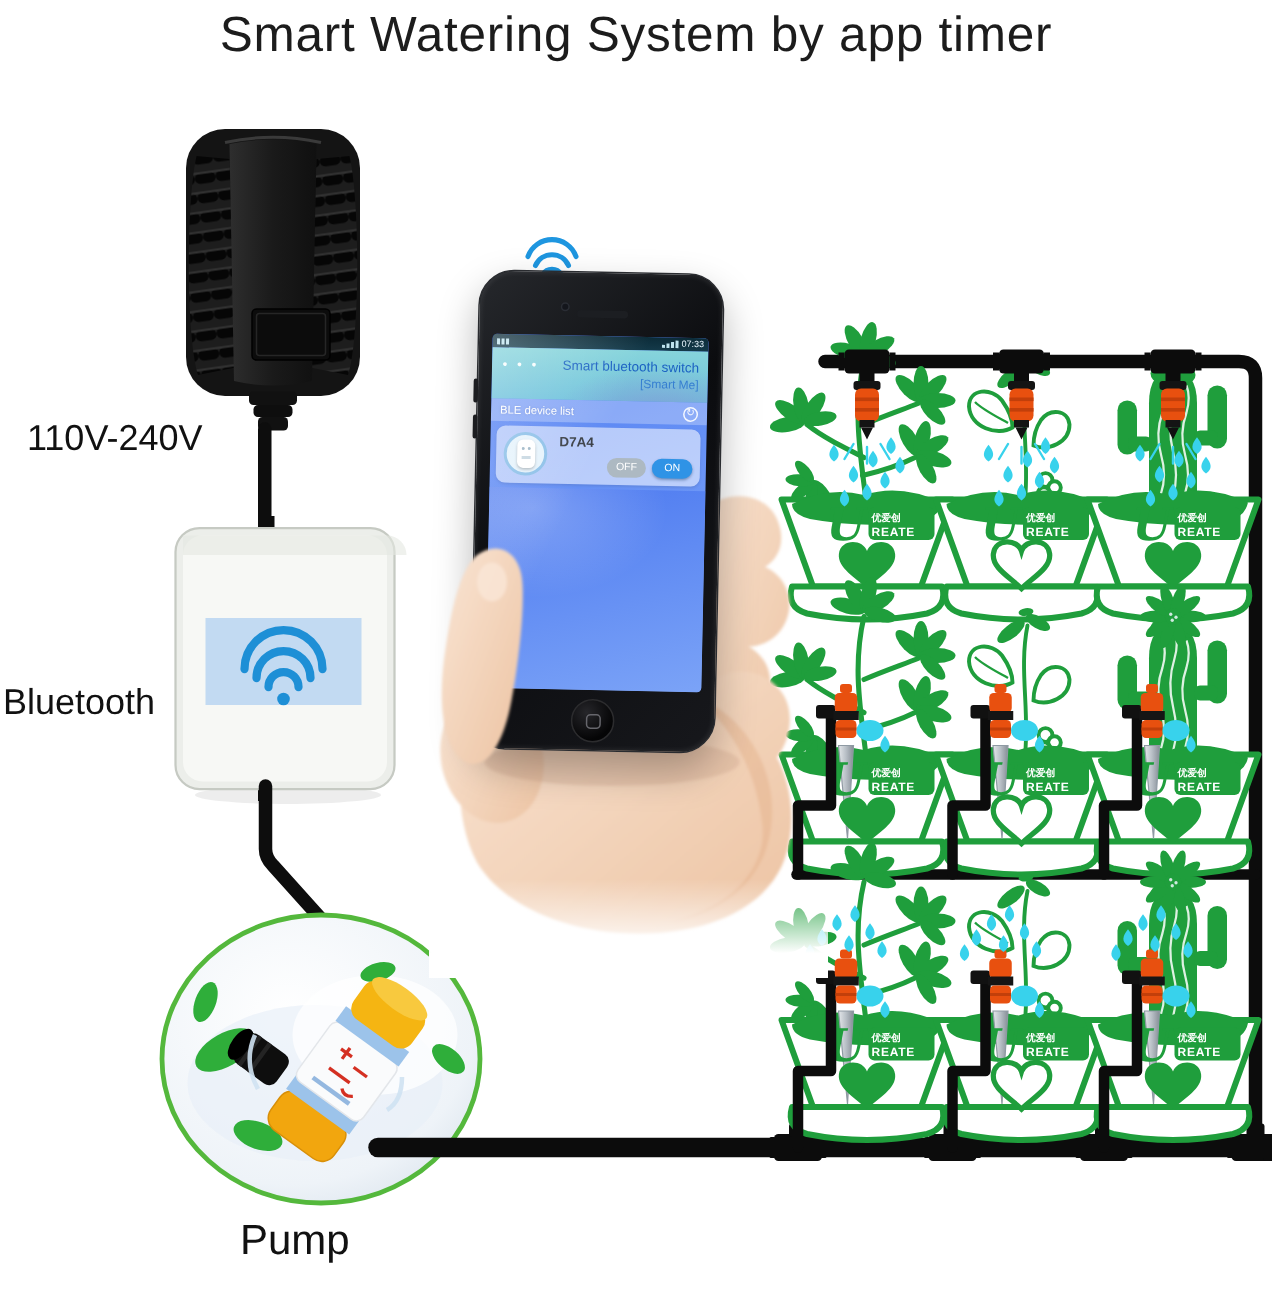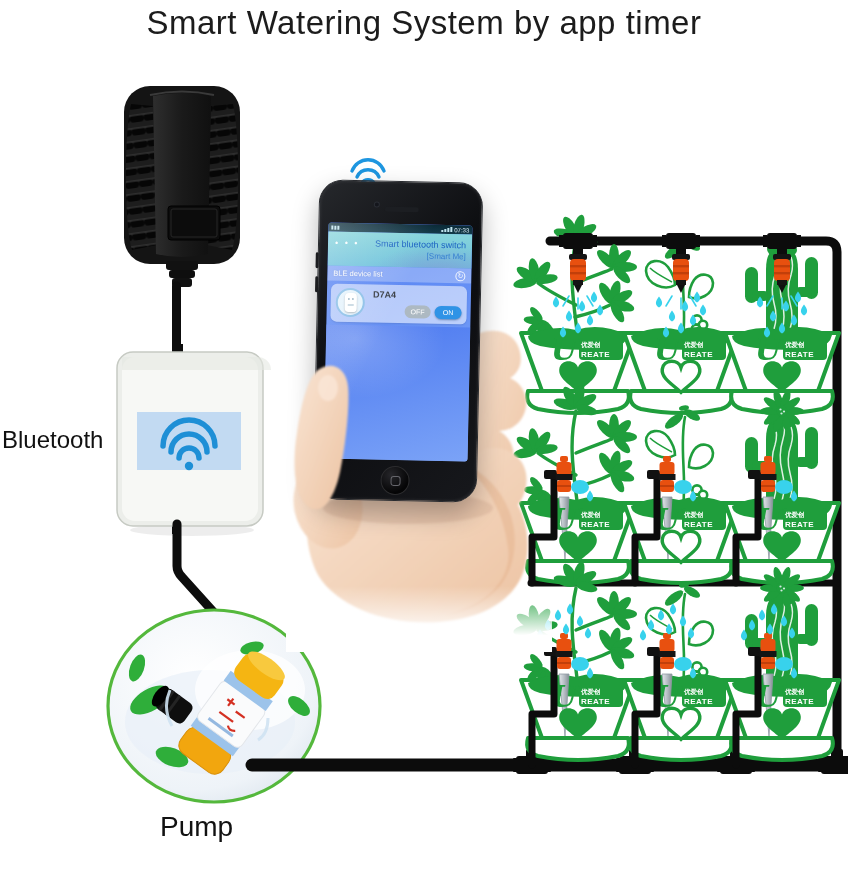--- a/index.html
+++ b/index.html
@@ -6,21 +6,21 @@
     --green:#1f9e3c; --cyan:#38d2ec; --tube:#0c0c0c; --orange:#e8500f;
     --wifi:#1e8fd6; --accent:#2f93e6;
   }
   *{margin:0;padding:0;box-sizing:border-box}
   body{background:#fff;font-family:"Liberation Sans",sans-serif}
   .canvas{position:relative;width:848px;height:872px;background:#fff;overflow:hidden}
   .title{position:absolute;top:4px;left:0;width:100%;text-align:center;
          font-size:33px;color:#1c1c1c;letter-spacing:.5px}
   .lbl{position:absolute;color:#111}
   .lbl-power{left:18px;top:279px;font-size:24px}
-  .lbl-bt{left:2px;top:426px;font-size:24px}
+  .lbl-bt{left:2px;top:455px;font-size:24px}
   .lbl-pump{left:160px;top:811px;font-size:28px}
   #scene{position:absolute;left:0;top:0;z-index:1}
 
   
   .stemS{stroke:var(--green);stroke-width:3.4;fill:none;stroke-linecap:round}
   .stemT{stroke:var(--green);stroke-width:2.6;fill:none;stroke-linecap:round}
   .leafFill{fill:var(--green)}
   .leafO{fill:#fff;stroke:var(--green);stroke-width:2.6}
   .veinO{fill:none;stroke:var(--green);stroke-width:1.6}
   .cact{fill:var(--green)}
@@ -479,20 +479,21 @@
         <path d="M468,340 C485,326 510,328 518,346 C524,360 520,372 510,378 C524,384 530,400 524,414 C519,426 508,431 499,431 C512,438 517,453 511,466 C505,479 492,483 482,480 C492,489 494,503 487,513 C478,525 462,524 455,516 L452,360 Z"></path>
         <path d="M316,470 C304,500 302,545 318,575 C338,608 390,626 440,622 C488,618 520,596 526,562 C530,540 526,520 518,505 C528,492 530,472 520,460 C510,448 495,445 483,450 L470,456 C420,430 360,430 336,446 Z"></path>
         <ellipse transform="translate(328,505) rotate(-12)" rx="34" ry="44"></ellipse>
       </g>
       <ellipse cx="408" cy="508" rx="85" ry="16" fill="#caa189" opacity=".32"></ellipse>
       <path d="M460,462 C505,480 522,525 512,562 C505,590 478,610 446,615 C492,604 512,575 508,548 C504,515 488,482 460,462 Z" fill="#e2ac85" opacity=".4"></path>
     </g>
     <rect x="286" y="586" width="266" height="66" fill="url(#fadeW)"></rect>
   </svg>
 
+  <div class="lbl lbl-power">110V-240V</div>
   <div class="lbl lbl-bt">Bluetooth</div>
   <div class="lbl lbl-pump">Pump</div>
 
   <div class="phone">
     <div class="cam"></div>
     <div class="ear"></div>
     <div class="volbtn" style="top:72px"></div>
     <div class="volbtn" style="top:96px"></div>
     <div class="screen">
       <div class="statusbar">

